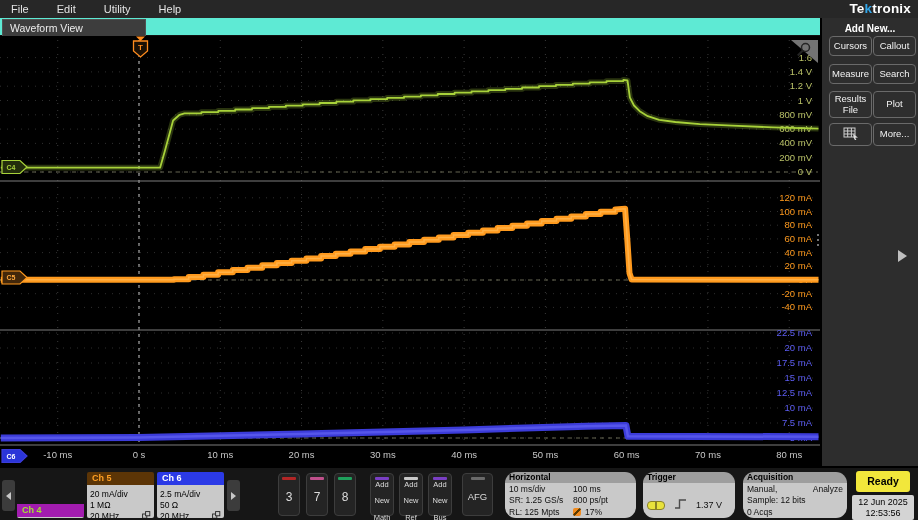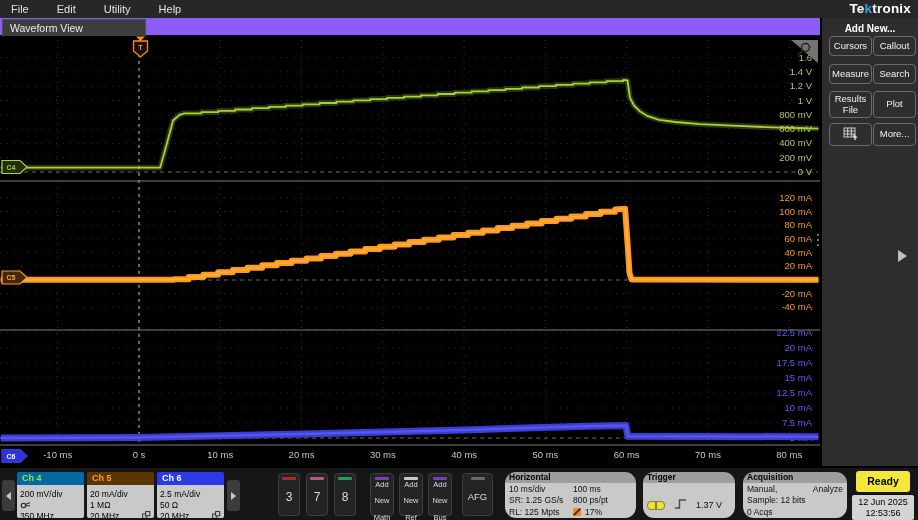--- a/index.html
+++ b/index.html
@@ -6,21 +6,21 @@
   html,body{width:918px;height:520px}
   body{background:#000;font-family:"Liberation Sans",sans-serif;position:relative;overflow:hidden}
 
   
   #menu-bar{position:absolute;left:0;top:0;width:918px;height:18px;background:#272727;display:flex;align-items:center;gap:28px;padding-left:11px}
   .menu-item{font-size:11px;color:#e3e3e3;cursor:default}
   #logo{position:absolute;right:7px;top:1px;font-size:13.5px;font-weight:bold;color:#fff;letter-spacing:.2px}
   #logo .accent{color:#31a5e8}
 
   
-  #tab-bar{position:absolute;left:0;top:18px;width:820px;height:18px;background:#8b5cf6;border-bottom:1px solid #101010}
+  #tab-bar{position:absolute;left:0;top:18px;width:820px;height:18px;background:#5eead4;border-bottom:1px solid #101010}
   #wf-tab{position:absolute;left:2px;top:1px;height:17px;line-height:16px;padding:0 62px 0 7px;background:#3d3d3d;border:1px solid #515151;border-bottom:none;color:#ececec;font-size:10.5px}
   #pan-track{position:absolute;left:271px;top:28px;width:251px;height:1px;background:#8e8e8e}
   .track-end{position:absolute;top:24px;width:2px;height:9px;background:#8e8e8e}
   #track-lb{left:270px}#track-rb{left:521px}
   #pan-marker{position:absolute;left:307px;top:22px;width:12px;height:11px;border:1px solid #f08a1e;background:#241505;color:#f08a1e;font-size:7px;font-weight:bold;text-align:center;line-height:10px}
   #pan-marker-arrow{position:absolute;left:309px;top:18px;width:0;height:0;border-left:4px solid transparent;border-right:4px solid transparent;border-top:4px solid #f08a1e}
 
   
   #plot{position:absolute;left:0;top:36px;width:820px;height:427px;background:#000}
   #scope-svg text{font-family:"Liberation Sans",sans-serif}
@@ -245,21 +245,21 @@
   <div class="sb-btn" style="left:51px;top:105px;width:43px;height:23px">More...</div>
   <div id="sb-arrow"></div>
 </div>
 
 <div id="status-bar">
   <div id="ch-scroll-left" class="scrollbtn">
       <span class="tri-left"></span>
     </div>
   <div id="channel-badges">
       <div class="chb" style="left: 17px;">
-        <div class="chb-head" style="background: #0369a1; color: rgb(164, 224, 52);">Ch 4</div>
+        <div class="chb-head" style="background: #a21caf; color: rgb(164, 224, 52); margin-top: 32px;">Ch 4</div>
         <div class="chb-body">
           <div class="chb-row">200 mV/div</div>
           <div class="chb-row" style="justify-content: flex-start;">
             <svg width="11" height="9" viewBox="0 0 11 9">
               <circle cx="3.5" cy="4.5" r="2.2" fill="none" stroke="#222" stroke-width="1.1"></circle>
               <path d="M5.4 3.4 L10 1.6 M5.7 4.8 L10 4.8" stroke="#222" stroke-width="1" fill="none"></path>
             </svg>
           </div>
           <div class="chb-row">
             <span>350 MHz</span>

